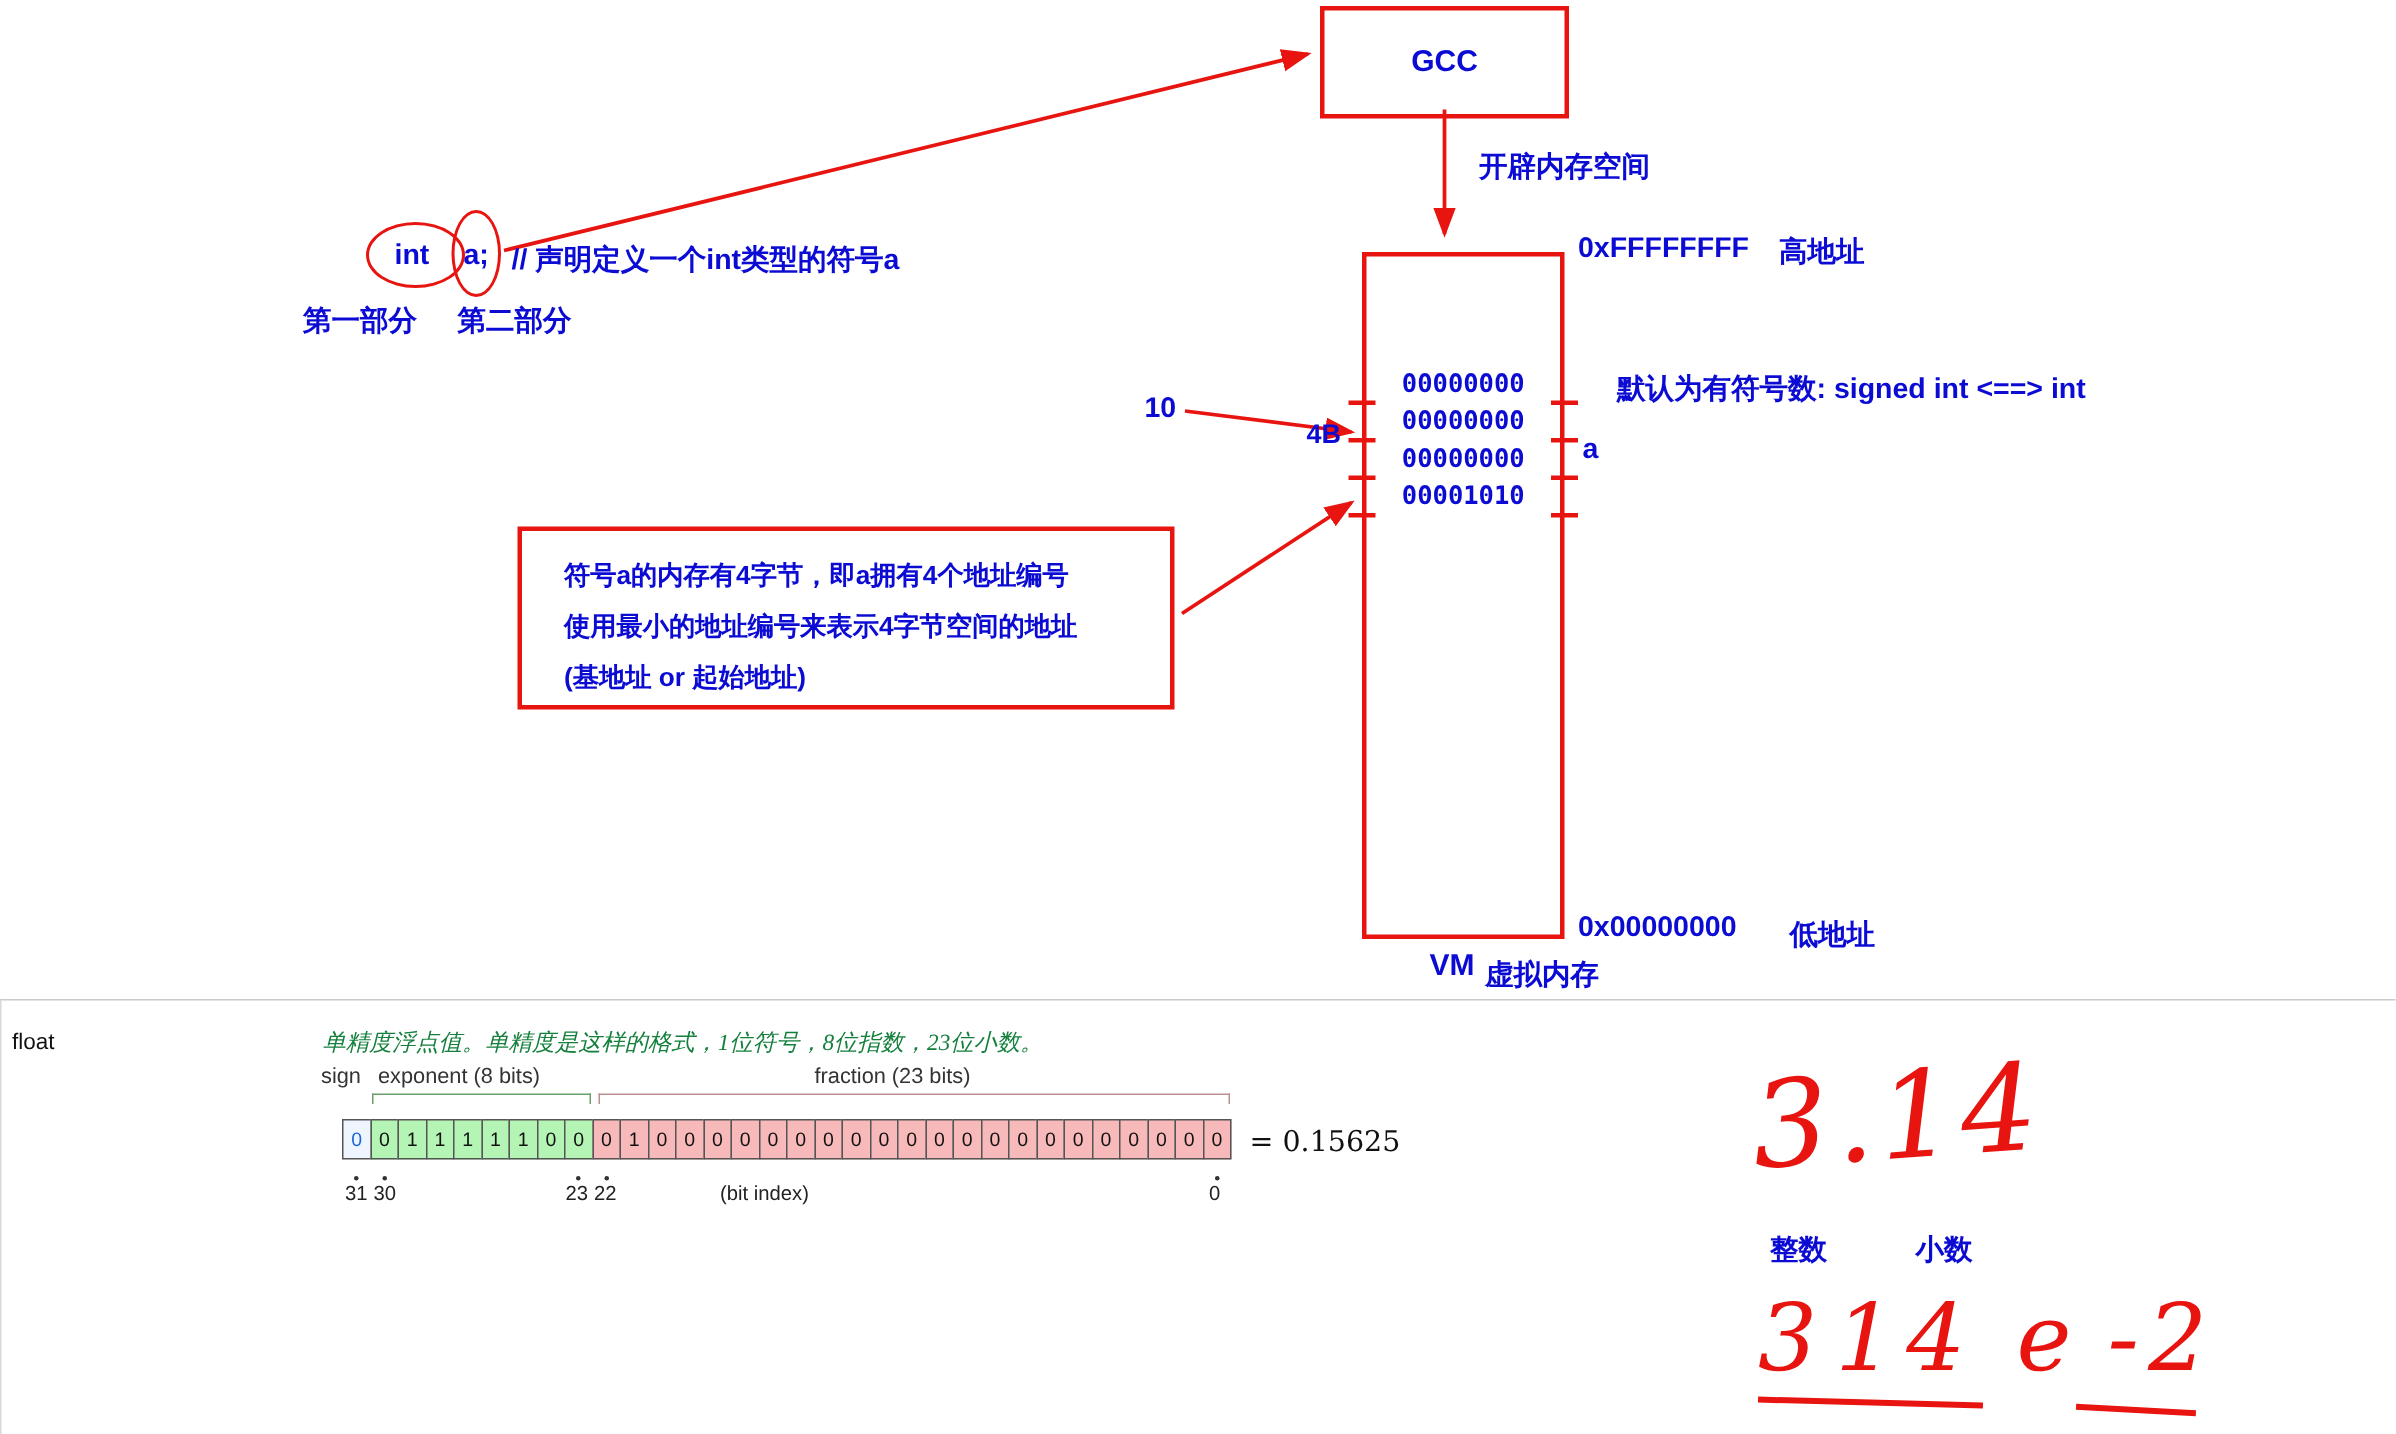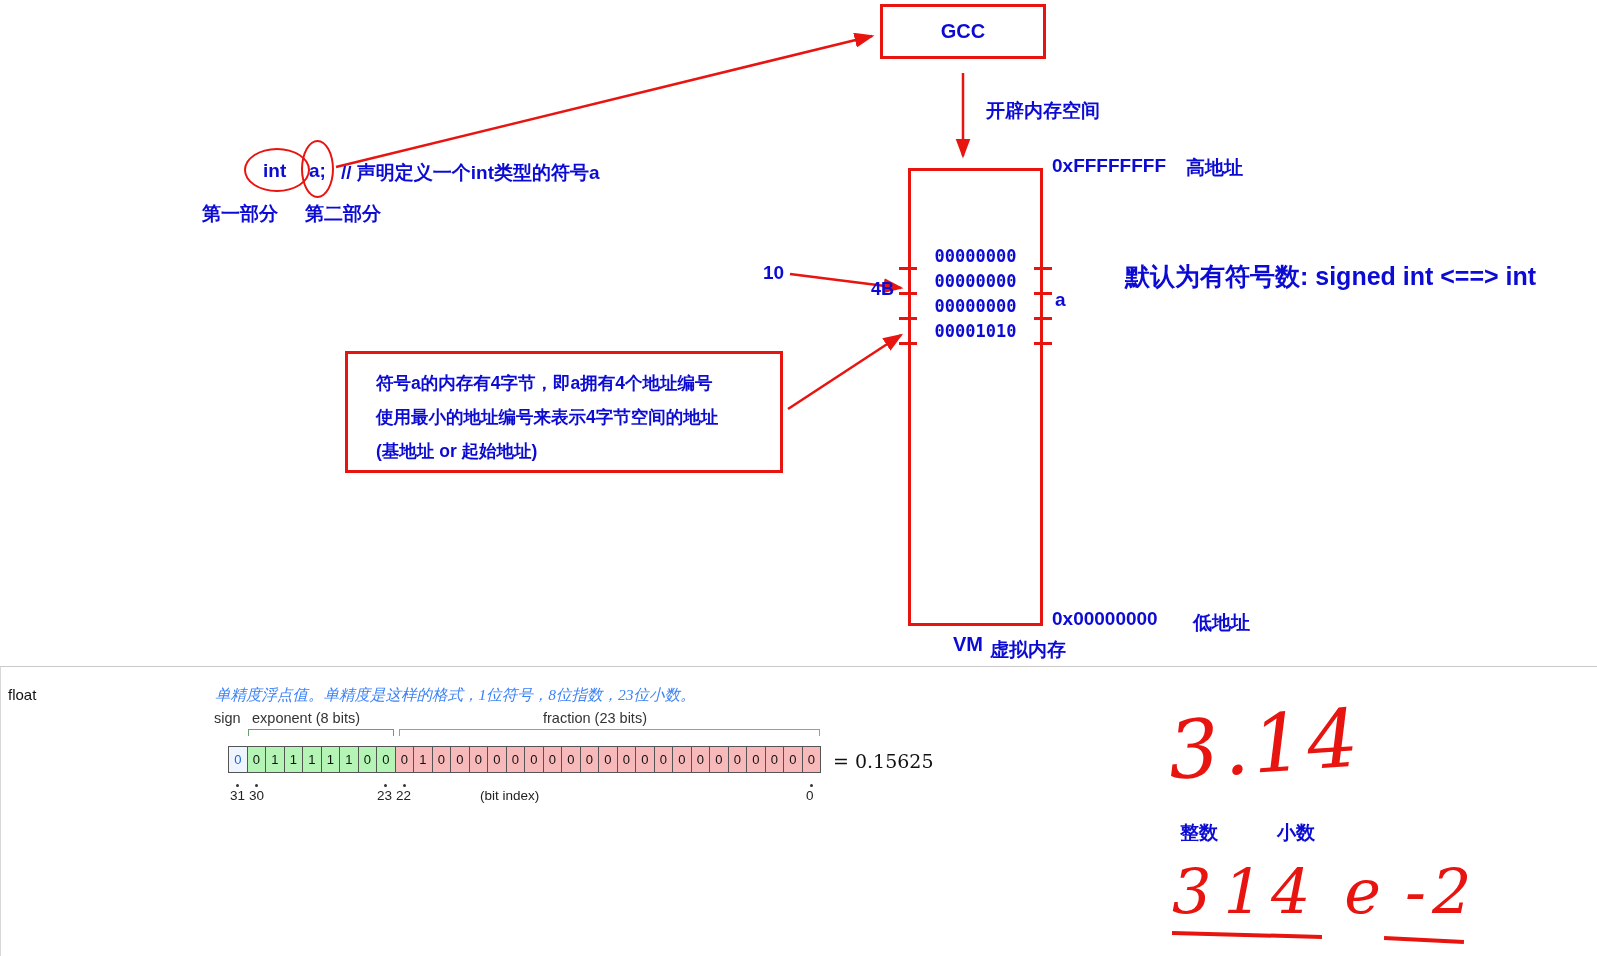--- a/index.html
+++ b/index.html
@@ -8,21 +8,21 @@
     width:1597px; height:956px; overflow:hidden;
     font-family:"Liberation Sans","DejaVu Sans",sans-serif;
   }
   .canvas { position:relative; width:1597px; height:956px; background:#fff; }
   .abs { position:absolute; }
   .blue { color:var(--blue,#0b0bd4); font-weight:bold; }
   .redbox { border:3px solid var(--red,#e81410); }
   svg.overlay { position:absolute; left:0; top:0; width:1597px; height:956px; pointer-events:none; }
 
   
-  .gcc-box { left:880px; top:4px; width:166px; height:55px;
+  .gcc-box { left:880px; top:4px; width:166px; height:75px;
     display:flex; align-items:center; justify-content:center; font-size:20px; }
 
   
   .kw-int { left:263px; top:160px; font-size:19px; }
   .kw-a { left:309px; top:160px; font-size:19px; }
   .circle { border:2.5px solid var(--red,#e81410); border-radius:50%; }
   .circle-int { left:244px; top:148px; width:66px; height:44px; }
   .circle-a { left:301px; top:140px; width:33px; height:58px; }
   .comment { left:341px; top:160px; font-size:19px; }
   .part1 { left:202px; top:201px; font-size:19px; }
@@ -40,31 +40,31 @@
   .value-10 { left:763px; top:262px; font-size:19px; }
   .size-4b { left:871px; top:279px; font-size:18px; }
   .var-a { left:1055px; top:289px; font-size:19px; }
   .high-addr { left:1052px; top:155px; font-size:19px; }
   .high-label { left:1186px; top:155px; font-size:19px; }
   .low-addr { left:1052px; top:608px; font-size:19px; }
   .low-label { left:1193px; top:610px; font-size:19px; }
   .vm { left:953px; top:633px; font-size:20px; }
   .vm-label { left:990px; top:637px; font-size:19px; }
 
-  .sign-note1 { left:1078px; top:260px; font-size:25px;margin-left:47px; }
+  .sign-note1 { left:1078px; top:246px; font-size:19px; }
   .sign-note2 { left:1078px; top:281px; font-size:18.5px; }
 
   .note-box { left:345px; top:351px; width:438px; height:122px;
     padding:12px 0 0 28px; line-height:34px; font-size:17.5px; }
 
   
   .doc-section { left:0px; top:666px; width:1597px; height:290px;
     border-top:1px solid #c9c9c9; border-left:1px solid #d8d8d8; background:#fff; }
   .float-term { left:8px; top:686px; font-size:15px; color:#111; }
-  .float-desc { left:215px; top:685px; font-size:15.5px; color:#3b82f6;
+  .float-desc { left:215px; top:685px; font-size:15.5px; color:#15803d;
     font-style:italic; font-family:"Liberation Serif","DejaVu Serif",serif; }
   .lbl-sign { left:214px; top:710px; font-size:14.5px; color:#333; }
   .lbl-exp { left:252px; top:710px; font-size:14.5px; color:#333; }
   .lbl-frac { left:543px; top:710px; font-size:14.5px; color:#333; }
   .bracket { position:absolute; height:7px; border-top:1.5px solid #6aa06a;
     border-left:1.5px solid #6aa06a; border-right:1.5px solid #6aa06a; }
   .bracket-exp { left:248px; top:729px; width:146px; }
   .bracket-frac { left:399px; top:729px; width:421px;
     border-color:#bb8f8f; }
   .bit-row { left:228px; top:746px; display:flex; }

